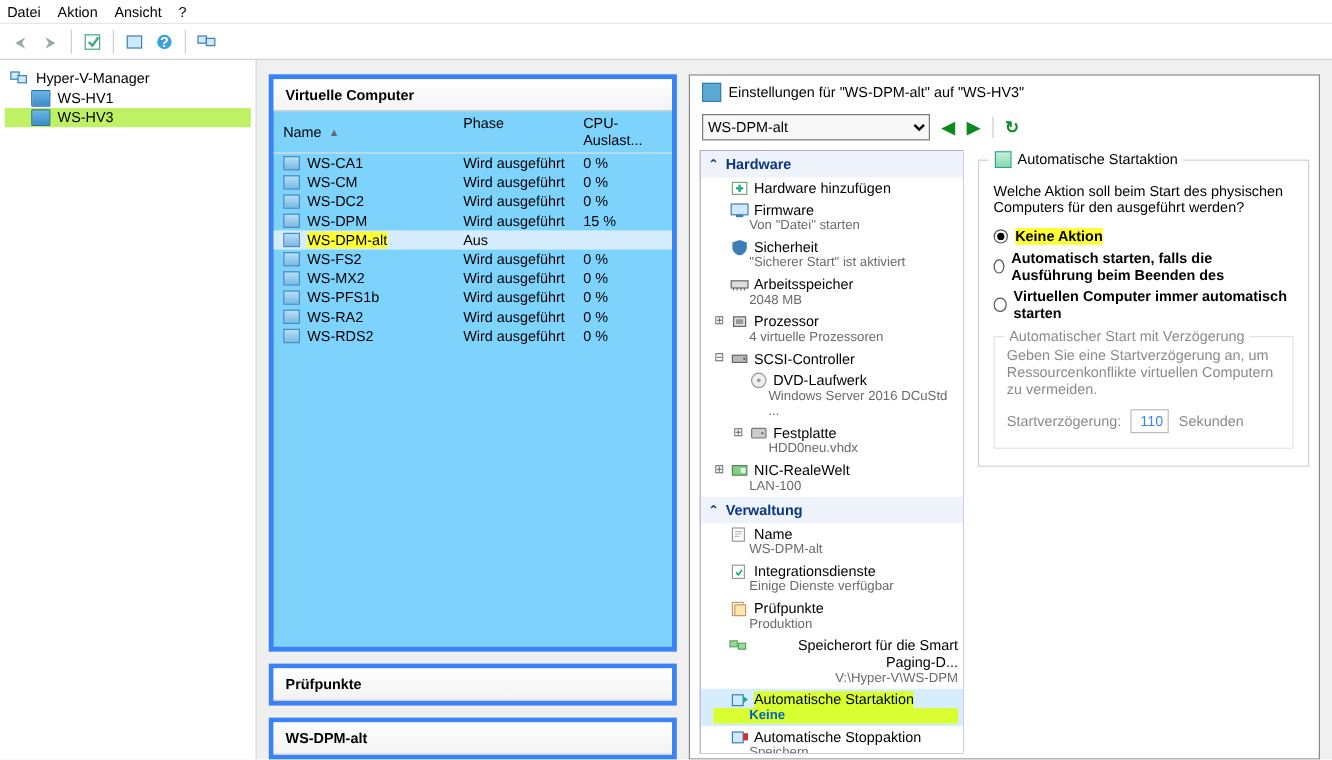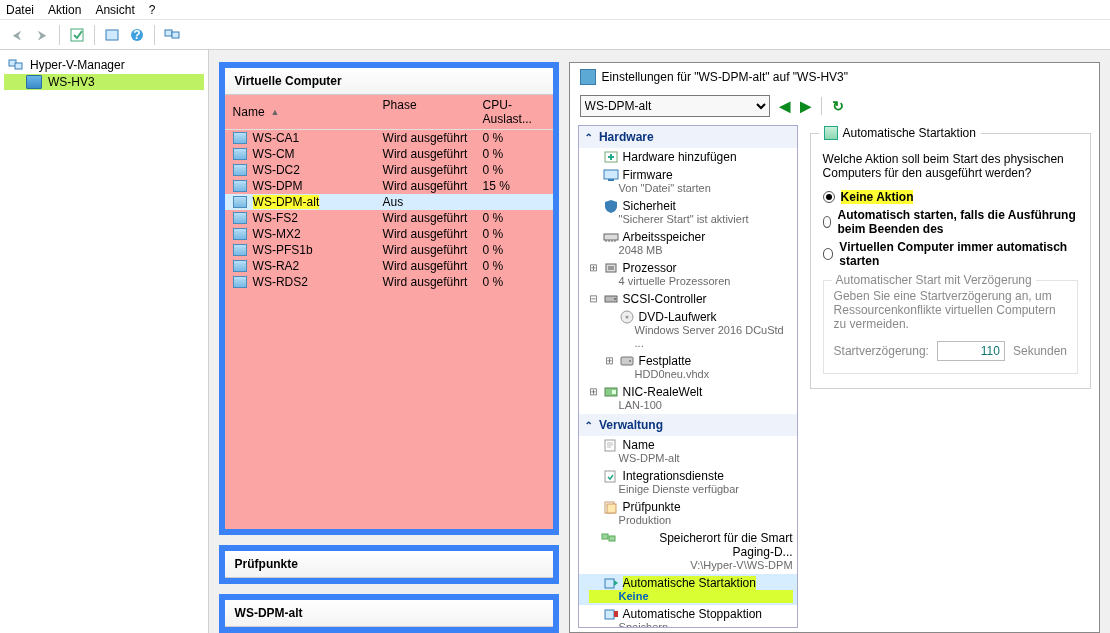--- a/index.html
+++ b/index.html
@@ -16,21 +16,21 @@
 
   
   .main { display:flex; height: calc(633px - 20px - 30px); }
   .navpane { width:214px; border-right:1px solid #d0d0d0; padding:6px 4px;}
   .navitem { display:flex; align-items:center; gap:6px; padding:1px 4px;}
   .navitem.sel { background:#bef264; }
   .navicon { width:16px; height:14px; display:inline-block; background:linear-gradient(#6cb7e8,#3a8bc9); border:1px solid #2a6fa3; border-radius:1px;}
 
   .center { flex:1; background:#f0f0f0; padding:12px 10px 0 10px; display:flex; gap:10px;}
   .vmcol { width:340px; display:flex; flex-direction:column; gap:10px;}
-  .panel { background:#fca5a5; border:6px solid #3b82f6;}
+  .panel { background:#7dd3fc; border:4px solid #3b82f6;}
   .panel-head { font-weight:700; padding:6px 10px; background:linear-gradient(#fff,#f3f3f3); border-bottom:1px solid #ccc;}
   .vmhead-row { display:flex; border-bottom:1px solid #e0e0e0; padding:3px 8px; font-weight:400;}
   .vmhead-row .col { color:#000; cursor:default;}
   .col.name{ width:150px; display:flex; align-items:center; gap:4px;}
   .col.phase{ width:100px;}
   .col.cpu{ flex:1;}
   .sorticon{ font-size:9px; color:#666; margin-left:2px;}
   .vmrow { display:flex; padding:1px 8px;}
   .vmrow.sel { background:#d6edff;}
   .vmrow .col.name{ display:flex; align-items:center; gap:6px;}
@@ -64,21 +64,21 @@
   .group{ border:1px solid #d0d0d0; padding:10px 12px 14px 12px; position:relative; margin-top:8px;}
   .group-legend{ position:absolute; top:-8px; left:8px; background:#fff; padding:0 5px; display:flex; align-items:center; gap:5px;}
   .legend-ico{ width:14px;height:14px; display:inline-block; border:1px solid #2a8; background:linear-gradient(#c8f0dc,#8cd6b0);}
   .q{ margin:8px 0 10px 0;}
   .radio{ display:flex; align-items:center; gap:6px; margin:4px 0;font-weight:bold;}
   .rdisc{ width:12px;height:12px;border:1px solid #555;border-radius:50%; display:inline-flex; align-items:center; justify-content:center;}
   .rdisc.on::after{ content:""; width:6px;height:6px;background:#000;border-radius:50%;}
   .subgroup{ border:1px solid #e3e3e3; padding:8px 10px 12px 10px; margin-top:12px; position:relative; color:#8a8a8a;}
   .subgroup .legend2{ position:absolute; top:-8px; left:8px; background:#fff; padding:0 4px; color:#8a8a8a;}
   .delayrow{ display:flex; align-items:center; gap:8px; margin-top:10px;}
-  .delayrow input{ width:68px; height:20px; text-align:right; border:1px solid #bbb; background:#fff; color:#0f766e; padding:0 4px;}
+  .delayrow input{ width:32px; height:20px; text-align:right; border:1px solid #bbb; background:#fff; color:#3b82f6; padding:0 4px;}
 
   
   svg{ display:block;}
 </style>
 </head>
 <body>
 
 <div class="menubar">
   <span>Datei</span>
   <span>Aktion</span>
@@ -122,20 +122,24 @@
   <div class="navpane">
     <div class="navitem">
       <span>
         <svg width="16" height="16">
             <rect x="1" y="3" width="7" height="6" fill="#cfe9ff" stroke="#3a7fb5"></rect>
             <rect x="7" y="6" width="7" height="6" fill="#cfe9ff" stroke="#3a7fb5"></rect>
           </svg>
       </span>
       <span>Hyper-V-Manager</span>
     </div>
+    <div class="navitem" style="padding-left:22px">
+      <span class="navicon"></span>
+      <span>WS-HV1</span>
+    </div>
     <div class="navitem sel" style="padding-left:22px">
       <span class="navicon"></span>
       <span>WS-HV3</span>
     </div>
   </div>
 
   <div class="center">
 
     <div class="vmcol">
       <div class="panel" style="flex:1; display:flex; flex-direction:column;">

